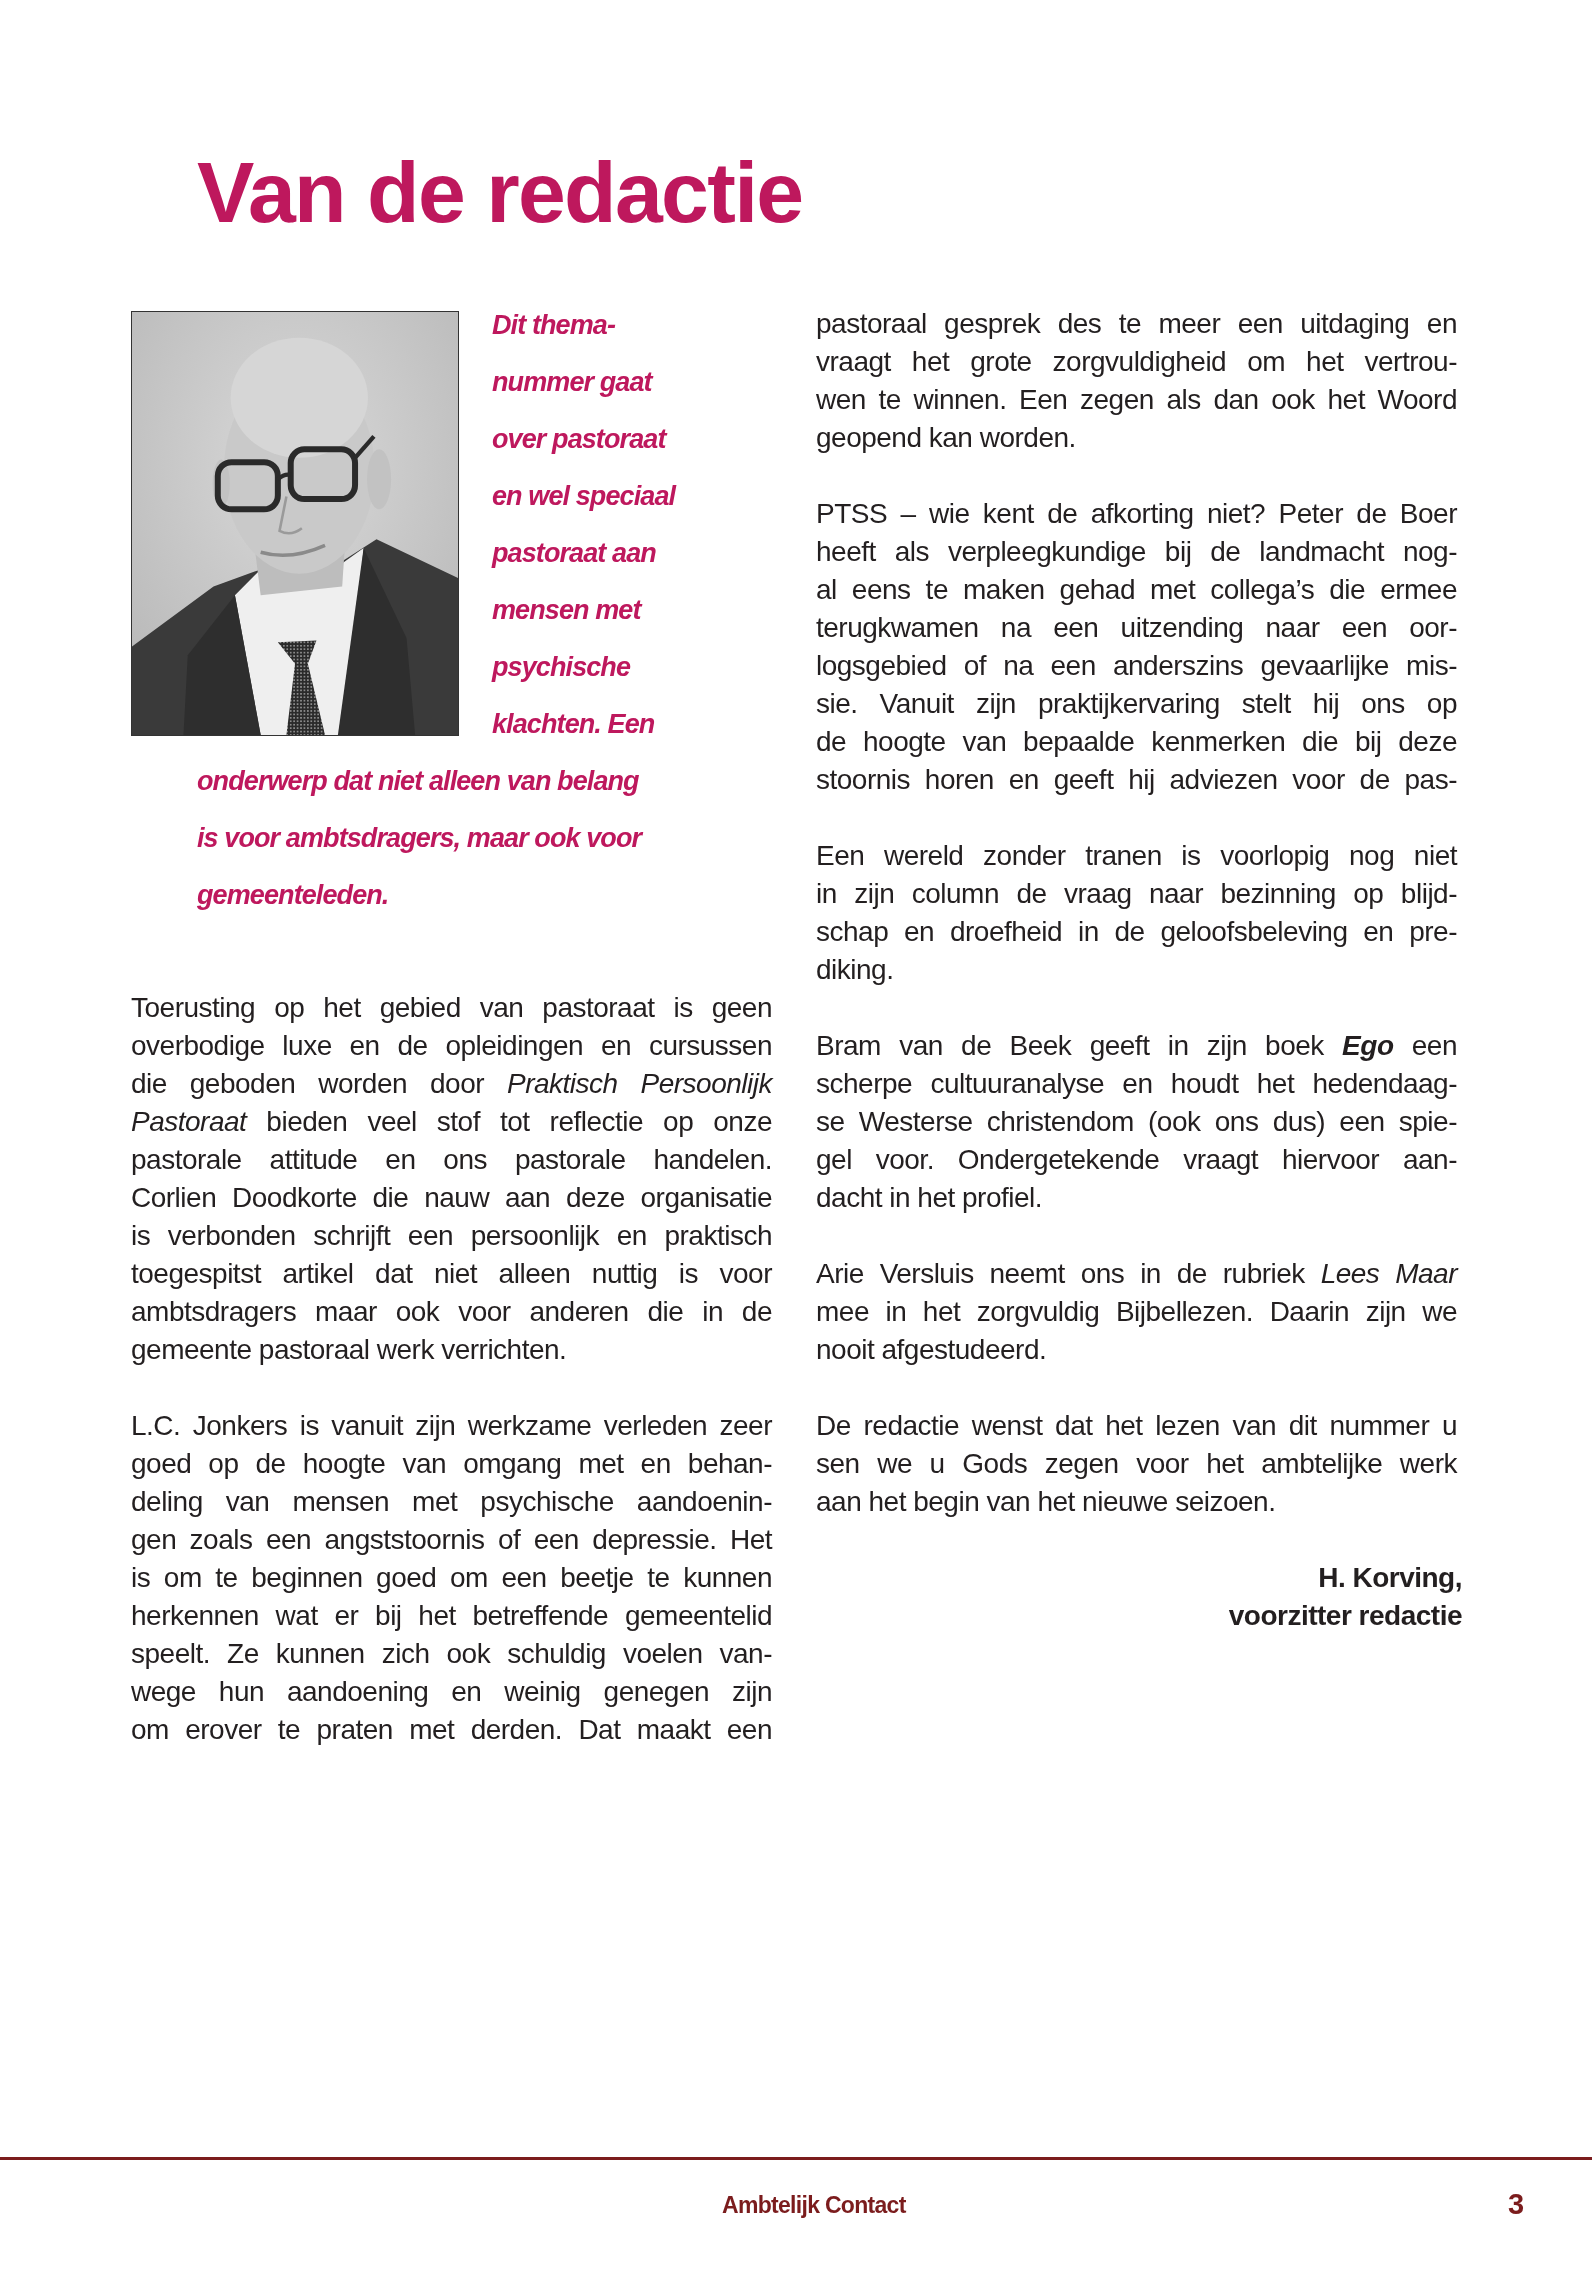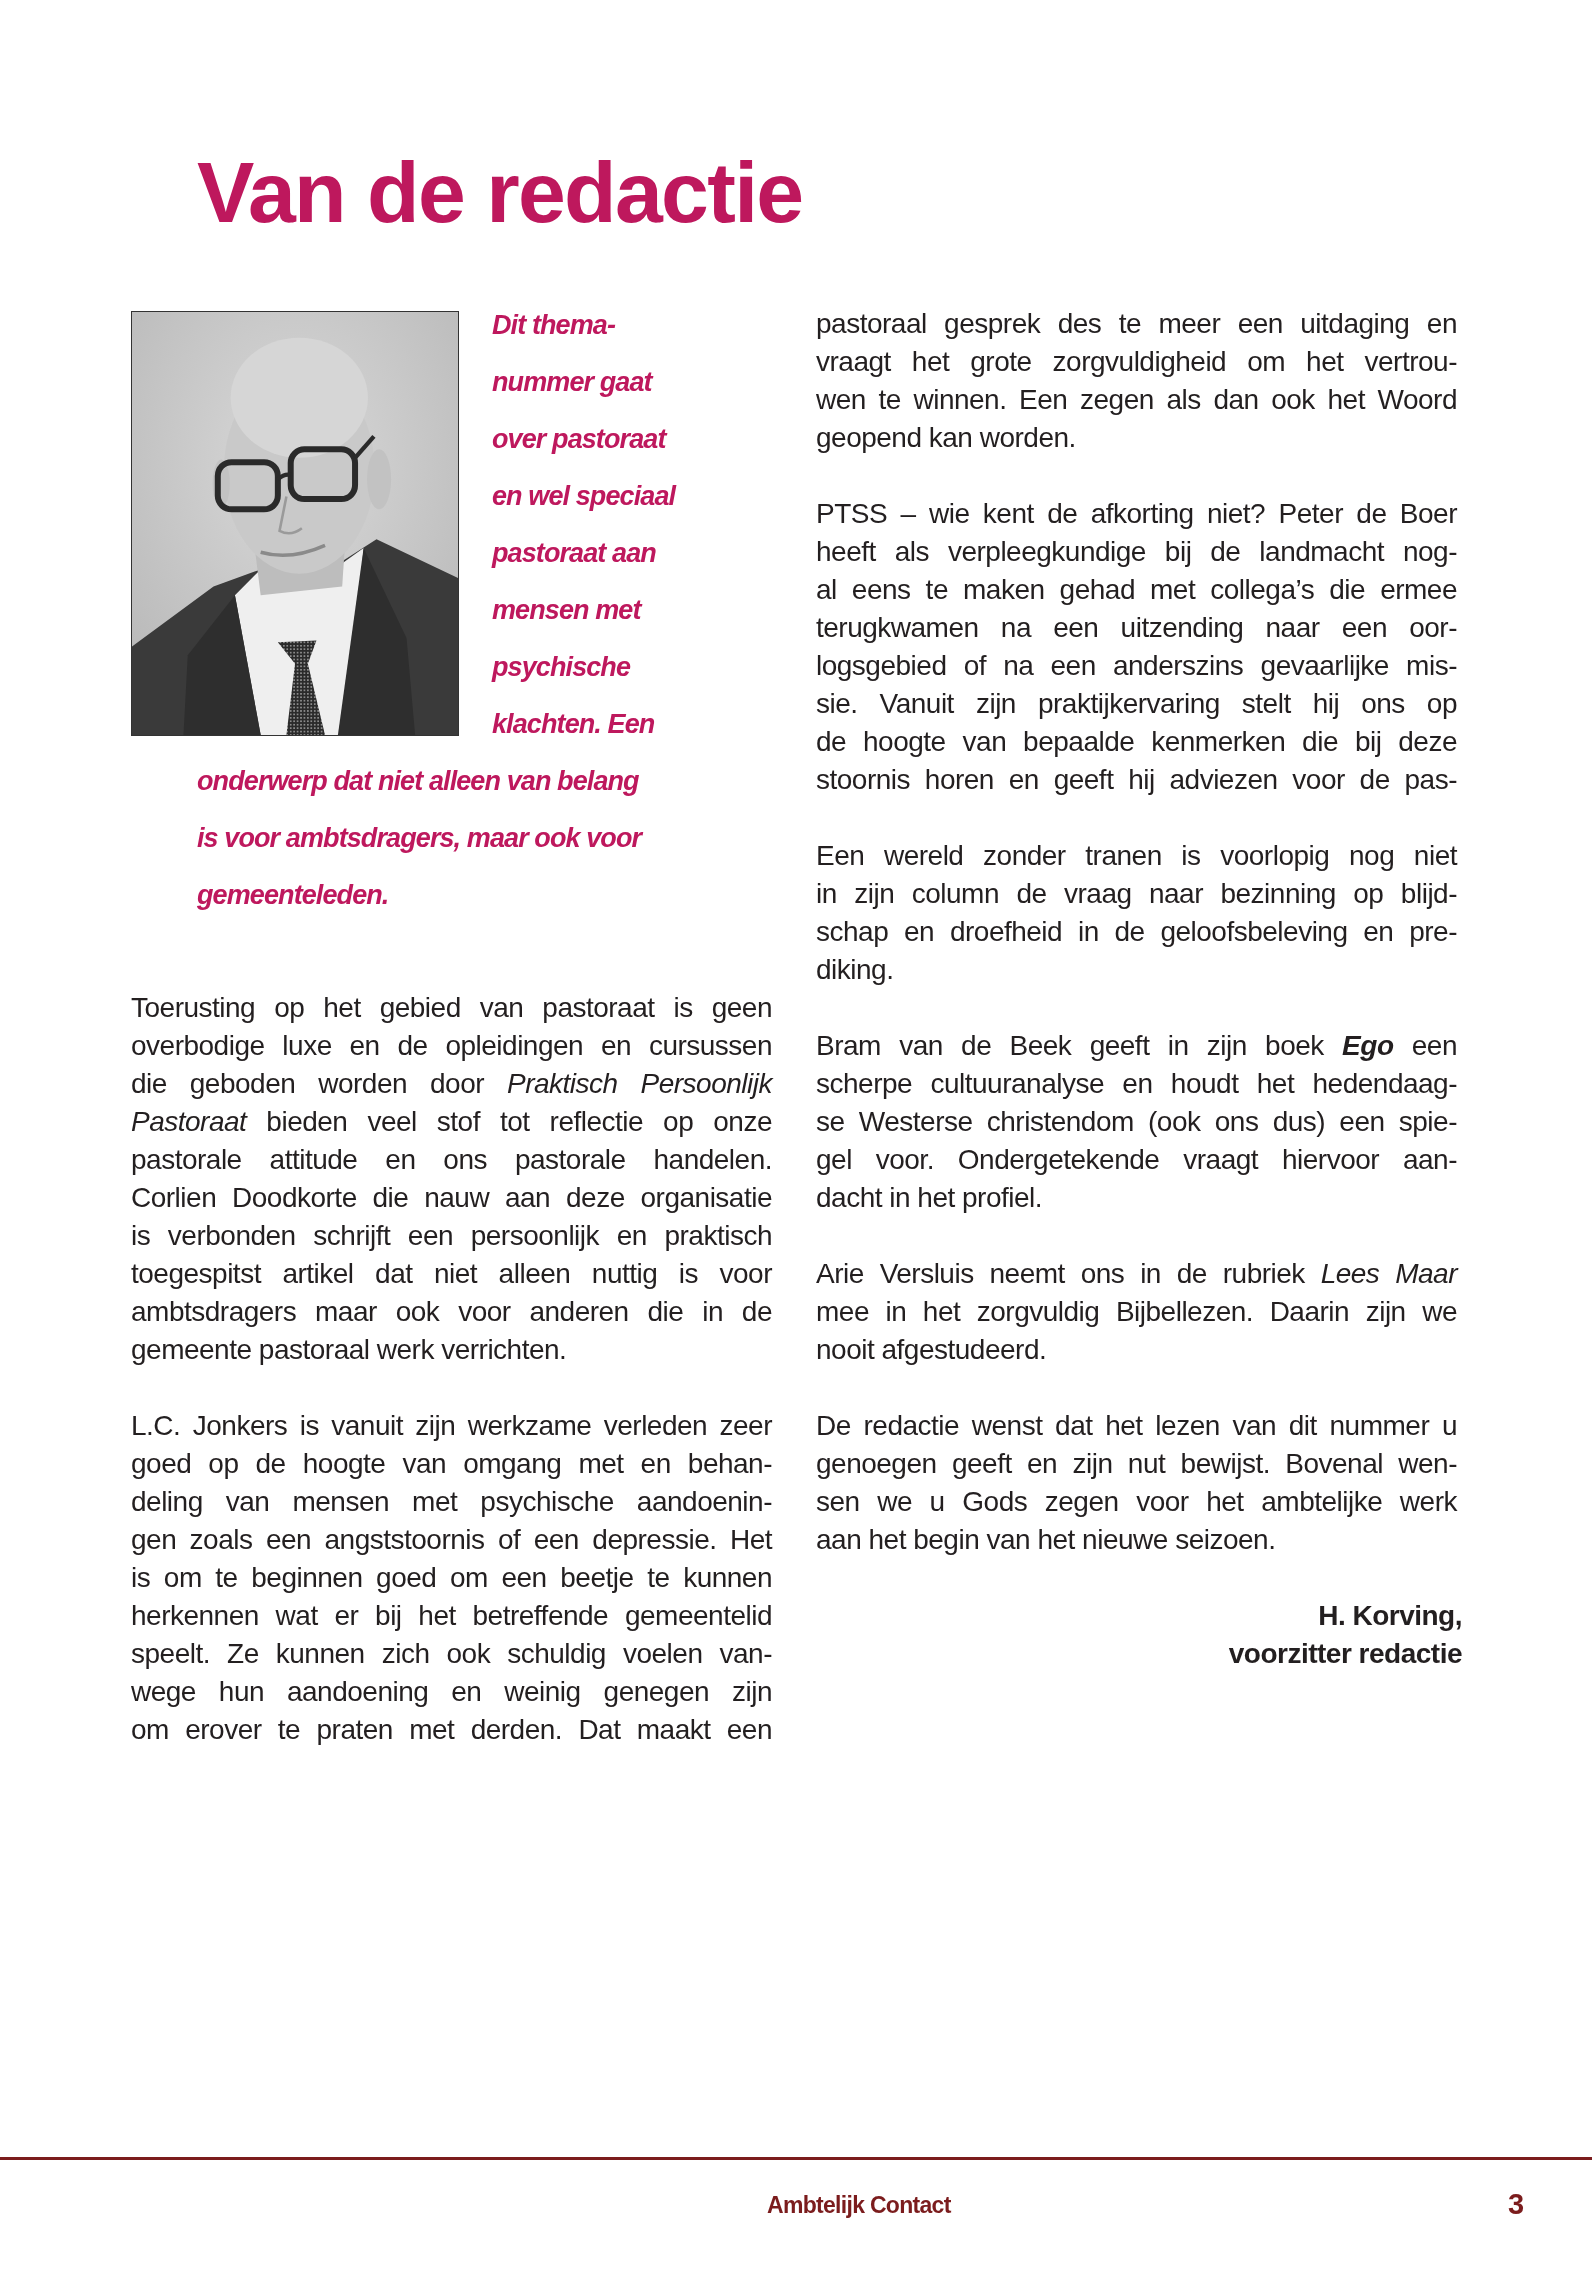--- a/index.html
+++ b/index.html
@@ -24,21 +24,21 @@
     .col-right { left: 816px; top: 305px; }
     .col p { margin: 0 5px 38px 0; }
     .col p span.line { display: block; text-align: justify; text-align-last: justify; white-space: nowrap; }
     .col p span.line.last { text-align-last: left; }
     em { font-style: italic; }
     .bold-italic { font-style: italic; font-weight: 700; }
     .signature { text-align: right; font-weight: 700; margin-top: 8px; }
     .signature span { display: block; }
     .footer-rule { position: absolute; left: 0; top: 2157px; width: 1592px; height: 2.6px; background: #7b1c1d; }
     .footer-mag { position: absolute; left: 722px; top: 2192px; font-size: 23px; font-weight: 700;
-                  color: #7b1c1d; letter-spacing: -0.7px; margin-left: 45px; }
+                  color: #7b1c1d; letter-spacing: -0.7px; }
     .footer-page { position: absolute; left: 1508px; top: 2188px; font-size: 29px; font-weight: 700;
                    color: #7b1c1d; }
   </style>
 </head>
 <body>
 
 <h1 class="title">Van de redactie</h1>
 
 <div class="photo">
   <svg viewBox="0 0 380 493" preserveAspectRatio="none">
@@ -155,21 +155,20 @@
     <span class="line">gel voor. Ondergetekende vraagt hiervoor aan-</span>
     <span class="line last">dacht in het profiel.</span>
   </p>
   <p>
     <span class="line"><span>Arie Versluis neemt ons in de rubriek </span><em>Lees Maar</em></span>
     <span class="line">mee in het zorgvuldig Bijbellezen. Daarin zijn we</span>
     <span class="line last">nooit afgestudeerd.</span>
   </p>
   <p style="margin-bottom:38px;">
     <span class="line">De redactie wenst dat het lezen van dit nummer u</span>
-    <span class="line">genoegen geeft en zijn nut bewijst. Bovenal wen-</span>
     <span class="line">sen we u Gods zegen voor het ambtelijke werk</span>
     <span class="line last">aan het begin van het nieuwe seizoen.</span>
   </p>
   <div class="signature">
     <span>H. Korving,</span>
     <span>voorzitter redactie</span>
   </div>
 </div>
 
 <div class="footer-rule"></div>

